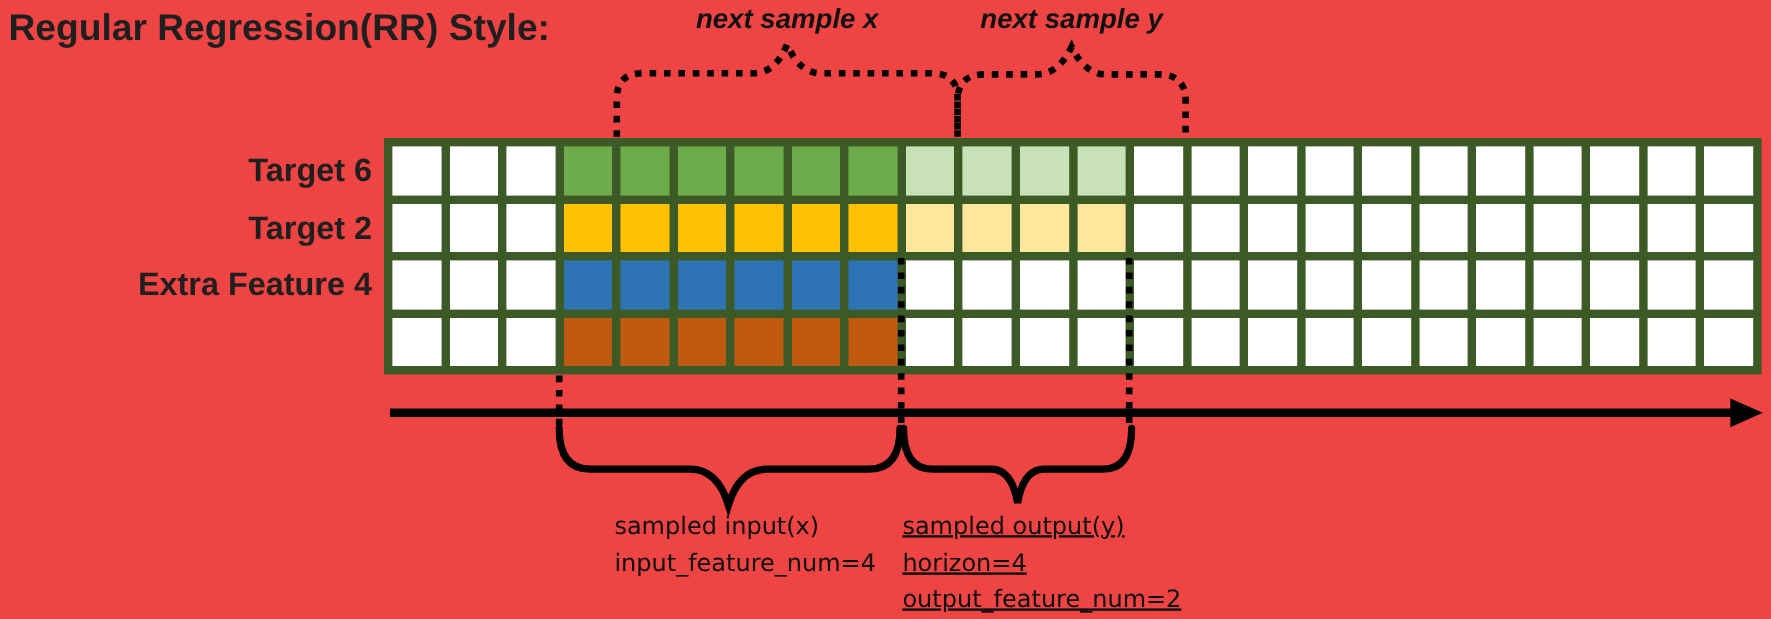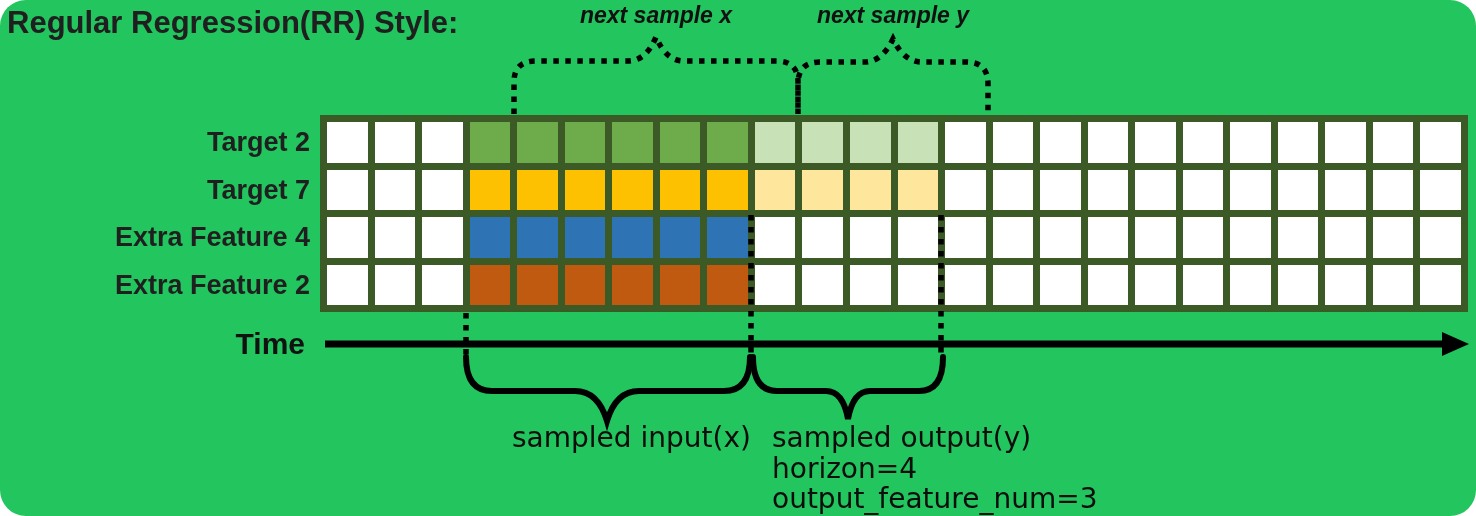--- a/index.html
+++ b/index.html
@@ -1,18 +1,18 @@
 <!DOCTYPE html>
 <html><head>
 <meta charset="utf-8">
 <style>
   html,body { margin:0; padding:0; background:#ffffff; }
   .canvas {
-    position:relative; width:1476px; height:516px; background:#22c55e;
-    font-family:"Liberation Sans", sans-serif; color:#1a1a1a; overflow:hidden;border-radius:26px;
+    position:relative; width:1476px; height:516px; background:#ef4444;
+    font-family:"Liberation Sans", sans-serif; color:#1a1a1a; overflow:hidden;
   }
   .title {
     position:absolute; left:7px; top:5px;
     font-size:31px; font-weight:bold; letter-spacing:0px; color:#1f1f1f;
   }
   .next-label {
     position:absolute; top:2px; width:320px; text-align:center;
     font-size:23px; font-style:italic; font-weight:bold; color:#111;
   }
   .next-label.x { left:496px; }
@@ -26,41 +26,40 @@
     font-size:30px; font-weight:bold; color:#111;
   }
   #grid {
     position:absolute; left:320px; top:115px; width:1148px; height:197px;
     box-sizing:border-box; padding:7px;
     display:grid; grid-template-columns:repeat(24, 1fr); grid-auto-rows:1fr; gap:7px;
   }
   #grid .cell { width:100%; height:100%; }
   svg.overlay { position:absolute; left:0; top:0; pointer-events:none; }
   .anno {
-    position:absolute; top:423px; font-size:28px; line-height:30.5px;
+    position:absolute; top:423px; font-size:20px; line-height:30.5px;
     font-family:"DejaVu Sans","Liberation Sans",sans-serif; color:#0d0d0d;
   }
   .anno.input  { left:512px; }
-  .anno.output { left:772px; }
+  .anno.output { left:752px;text-decoration:underline; }
   .anno span { display:block; white-space:pre; }
 </style>
 </head>
 <body>
 
 <div class="canvas">
 
   <div class="title">Regular Regression(RR) Style:</div>
 
   <div class="next-label y">next sample y</div>
   <div class="next-label x">next sample x</div>
 
-  <div class="row-label" style="top:125px;">Target 2</div>
-  <div class="row-label" style="top:173px;">Target 7</div>
+  <div class="row-label" style="top:125px;">Target 6</div>
+  <div class="row-label" style="top:173px;">Target 2</div>
   <div class="row-label" style="top:220px;">Extra Feature 4</div>
-  <div class="row-label" style="top:268px;">Extra Feature 2</div>
 
   <div id="grid" style="background: rgb(60, 90, 38);">
       <div class="cell" style="background: rgb(255, 255, 255);"></div>
       <div class="cell" style="background: rgb(255, 255, 255);"></div>
       <div class="cell" style="background: rgb(255, 255, 255);"></div>
       <div class="cell" style="background: rgb(110, 171, 74);"></div>
       <div class="cell" style="background: rgb(110, 171, 74);"></div>
       <div class="cell" style="background: rgb(110, 171, 74);"></div>
       <div class="cell" style="background: rgb(110, 171, 74);"></div>
       <div class="cell" style="background: rgb(110, 171, 74);"></div>
@@ -147,21 +146,20 @@
       <div class="cell" style="background: rgb(255, 255, 255);"></div>
       <div class="cell" style="background: rgb(255, 255, 255);"></div>
       <div class="cell" style="background: rgb(255, 255, 255);"></div>
       <div class="cell" style="background: rgb(255, 255, 255);"></div>
       <div class="cell" style="background: rgb(255, 255, 255);"></div>
       <div class="cell" style="background: rgb(255, 255, 255);"></div>
       <div class="cell" style="background: rgb(255, 255, 255);"></div>
       <div class="cell" style="background: rgb(255, 255, 255);"></div>
     </div>
 
-  <div class="time-label">Time</div>
 
   <svg class="overlay" width="1476" height="516" viewBox="0 0 1476 516">
 
     <path d="M 514 114 L 514 82 Q 514 61 536 61 L 628 61 Q 646 61 656 37 Q 666 61 684 61 L 776 61 Q 798 61 798 82 L 798 114" fill="none" stroke="#000000" stroke-width="5.5" stroke-dasharray="5.5 6.5"></path>
 
     <path d="M 798 114 L 798 84 Q 798 62 820 62 L 864 62 Q 882 62 893 39 Q 904 62 922 62 L 966 62 Q 988 62 988 84 L 988 114" fill="none" stroke="#000000" stroke-width="5.5" stroke-dasharray="5.5 6.5"></path>
 
     <path d="M 466 313 L 466 359" fill="none" stroke="#000000" stroke-width="5.5" stroke-dasharray="5.5 6.5"></path>
     <path d="M 751 215 L 751 359" fill="none" stroke="#000000" stroke-width="5.5" stroke-dasharray="5.5 6.5"></path>
     <path d="M 941 215 L 941 359" fill="none" stroke="#000000" stroke-width="5.5" stroke-dasharray="5.5 6.5"></path>
@@ -169,20 +167,21 @@
     <line x1="325" y1="344" x2="1446" y2="344" stroke="#000000" stroke-width="7"></line>
     <polygon points="1442,332 1469,344 1442,356" fill="#000000"></polygon>
 
     <path d="M 466 357 Q 466 391 492 391 L 575 391 Q 598 391 607 421 Q 616 391 639 391 L 724 391 Q 750 391 750 357" fill="none" stroke="#000000" stroke-width="6" stroke-linecap="round"></path>
 
     <path d="M 753 357 Q 753 391 777 391 L 826 391 Q 843 391 848 419 Q 853 391 870 391 L 919 391 Q 943 391 943 357" fill="none" stroke="#000000" stroke-width="6" stroke-linecap="round"></path>
   </svg>
 
   <div class="anno input">
     <span>sampled input(x)</span>
+    <span>input_feature_num=4</span>
   </div>
   <div class="anno output">
     <span>sampled output(y)</span>
     <span>horizon=4</span>
-    <span>output_feature_num=3</span>
+    <span>output_feature_num=2</span>
   </div>
 
 </div>
 
 </body></html>

